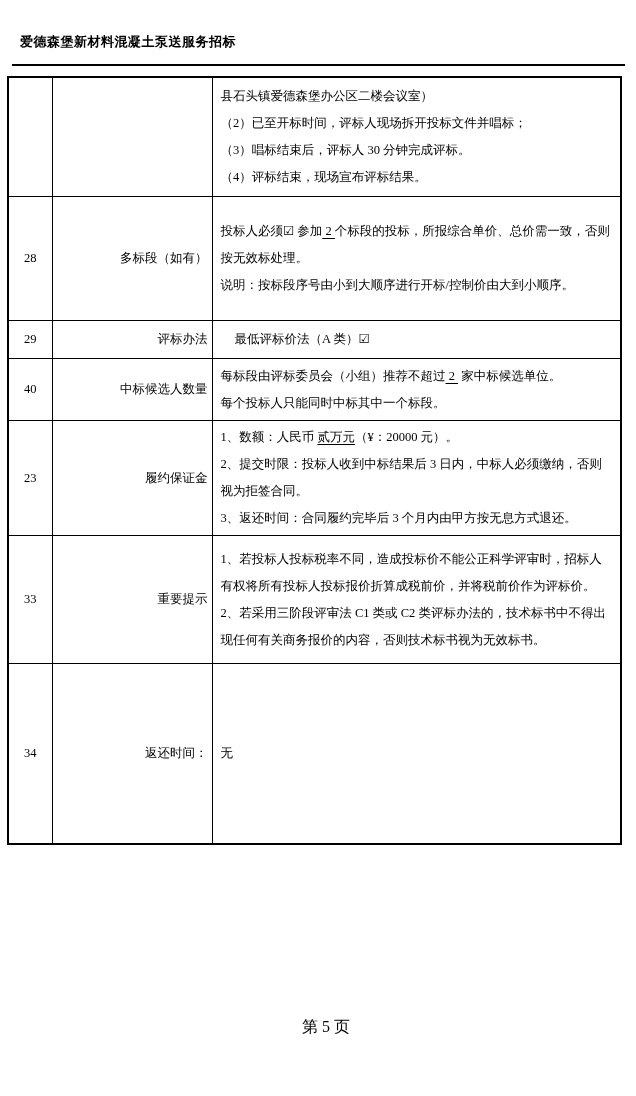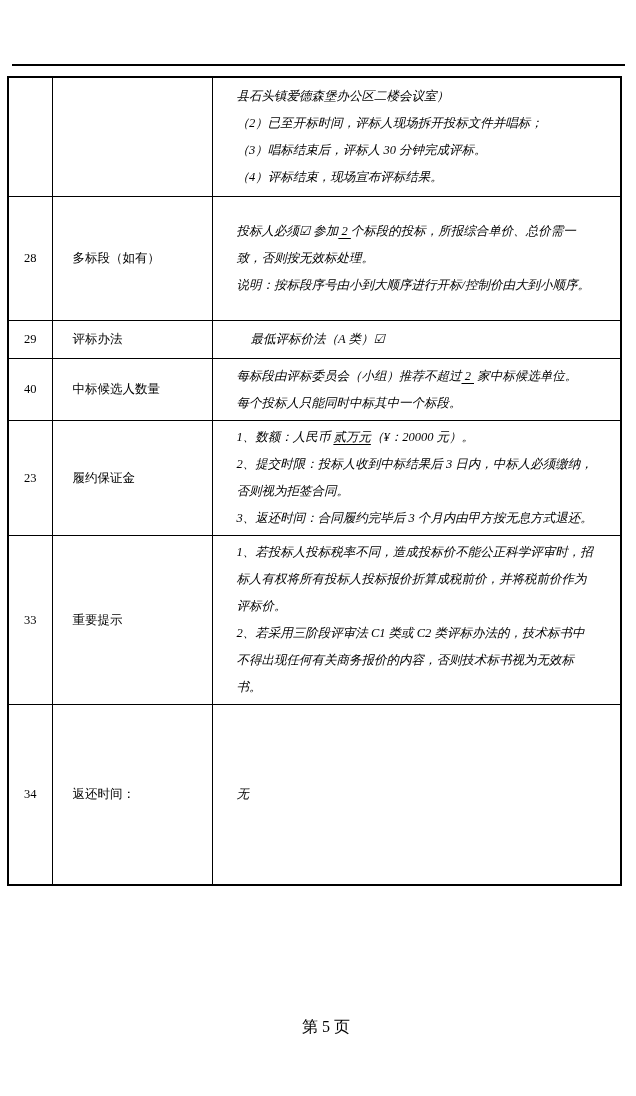--- a/index.html
+++ b/index.html
@@ -36,22 +36,22 @@
     border-collapse: collapse;
     table-layout: fixed;
     border: 2px solid #000000;
   }
   table.tender td {
     border: 1.5px solid #000000;
     font-size: 12.5px;
     vertical-align: middle;
   }
   td.num   { width: 44px;  text-align: center; }
-  td.label { width: 160px; text-align: left; padding: 2px 20px; }
-  td.content { padding: 3px 24px; font-style: italic; }
+  td.label { width: 160px; text-align: right; padding: 2px 4px; }
+  td.content { padding: 3px 8px; }
   td.content p {
     margin: 0;
     line-height: 27px;
     white-space: pre-wrap;
   }
   td.content p.indent { text-indent: 14px; }
   .u { text-decoration: underline; text-underline-offset: 3px; }
   
   table.tender tr:nth-child(1) > td { height: 112px; }
   table.tender tr:nth-child(2) > td { height: 117px; }
@@ -66,20 +66,21 @@
     left: 8px; top: 1017px;
     width: 636px;
     text-align: center;
     font-size: 16px;
   }
 </style>
 </head>
 <body>
 
 <div class="page">
+  <div class="doc-title">爱德森堡新材料混凝土泵送服务招标</div>
 
   <div class="header-rule"></div>
 
   <table class="tender">
     <colgroup>
       <col style="width:44px">
       <col style="width:160px">
       <col style="width:409px">
     </colgroup>
     <tbody>

